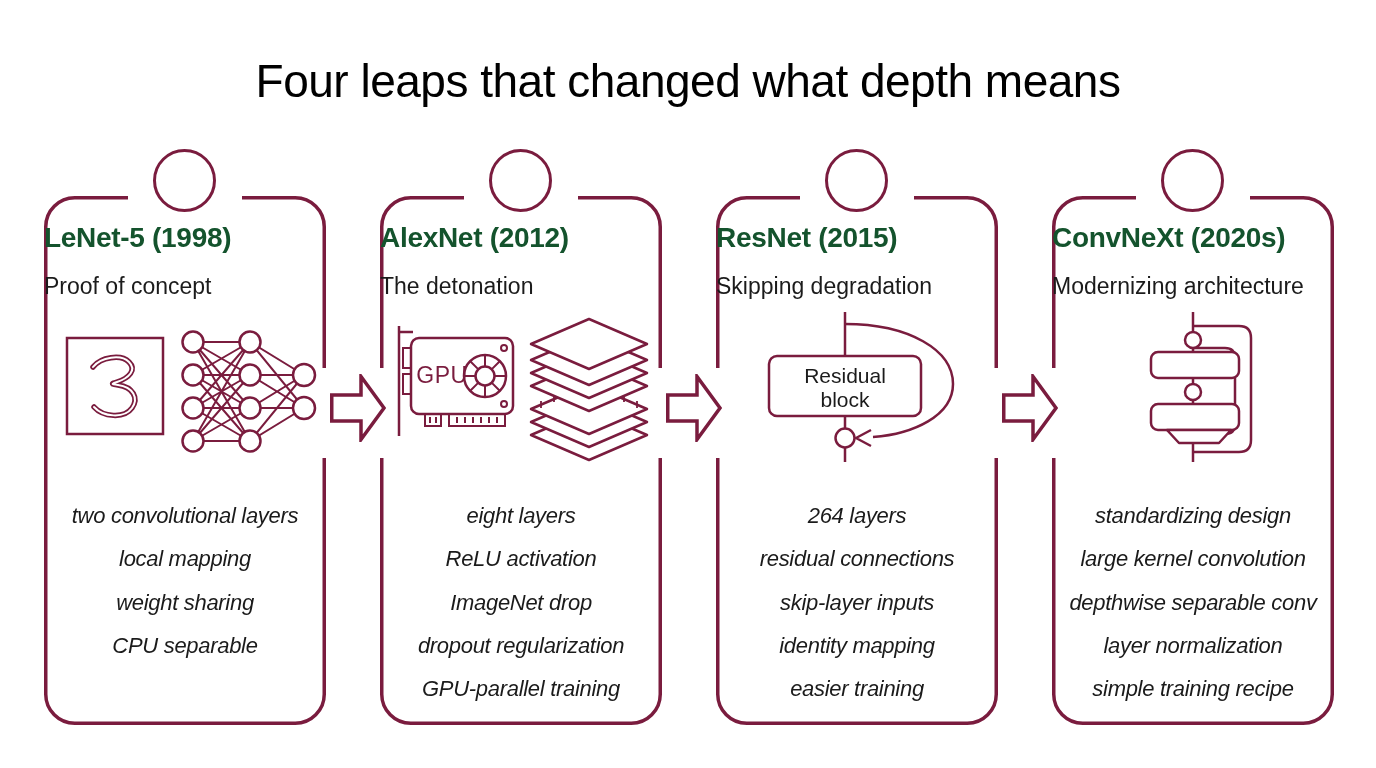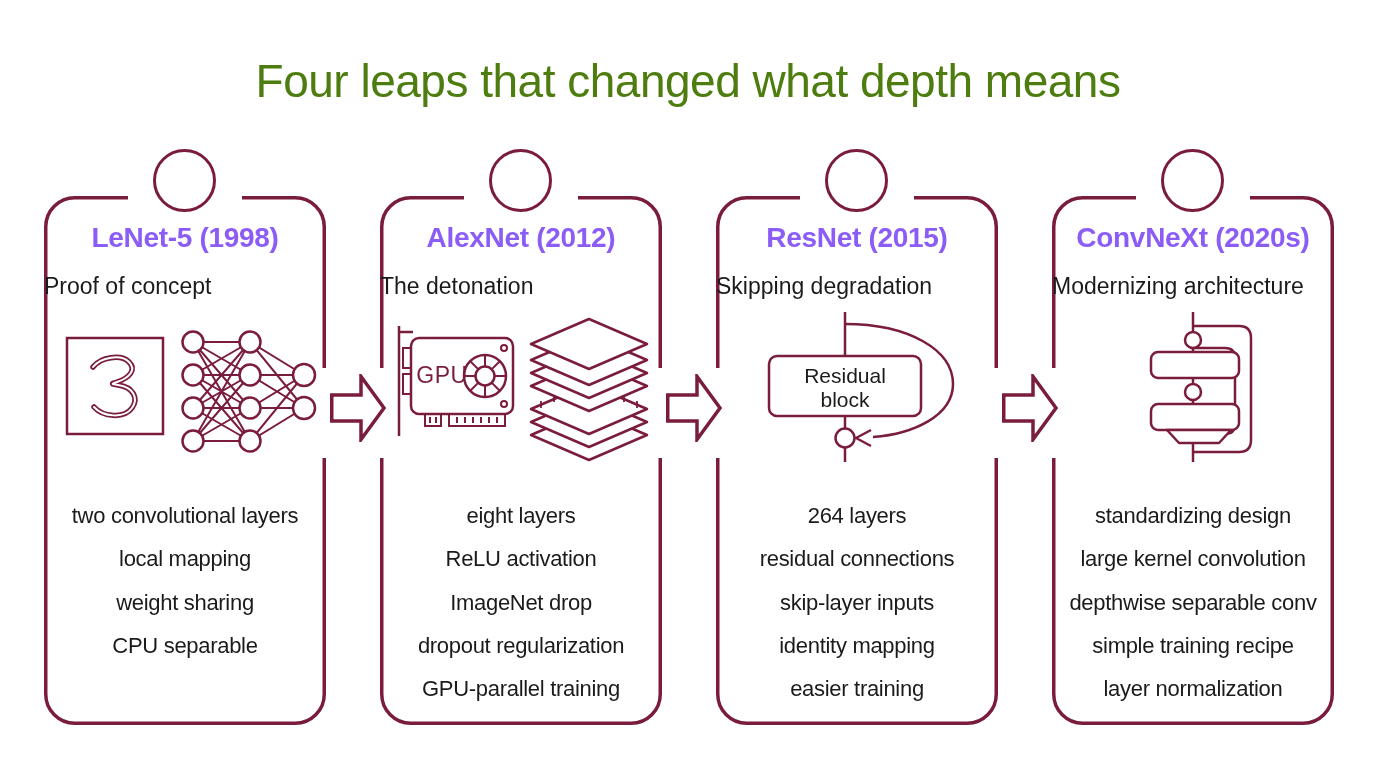--- a/index.html
+++ b/index.html
@@ -2,40 +2,40 @@
 <html><head>
 <meta charset="utf-8">
 <style>
   html,body{margin:0;padding:0;background:#ffffff;}
   .canvas{
     position:relative;width:1376px;height:768px;background:#ffffff;
     font-family:"Liberation Sans",sans-serif;overflow:hidden;
   }
   .page-title{
     position:absolute;top:54px;left:0;width:100%;text-align:center;
-    font-size:46px;font-weight:500;color:#4d7c0f;letter-spacing:-0.5px;
+    font-size:46px;font-weight:500;color:#000000;letter-spacing:-0.5px;
   }
   .card{position:absolute;top:196px;width:282px;height:529px;}
   .card-1{left:44px;}  .card-2{left:380px;}  .card-3{left:716px;}  .card-4{left:1052px;}
   .border-svg{position:absolute;left:0;top:0;}
   .timeline-circle{
     position:absolute;left:109px;top:-47px;width:57px;height:57px;
     border:3.5px solid #7a1c3e;border-radius:50%;background:#ffffff;
   }
   .card-title{
-    position:absolute;top:26px;left:0;width:100%;text-align:center;
-    font-size:28px;font-weight:700;color:#8b5cf6;letter-spacing:-0.3px;
+    position:absolute;top:26px;left:0;width:100%;text-align:left;
+    font-size:28px;font-weight:700;color:#14532d;letter-spacing:-0.3px;
   }
   .card-subtitle{
     position:absolute;top:77px;left:0;width:100%;text-align:left;
     font-size:23px;font-weight:400;color:#1b1b1b;
   }
   .icon-svg{position:absolute;left:9px;top:116px;}
   .card-list{
-    position:absolute;top:298px;left:0;width:100%;margin:0;padding:0;list-style:none;
+    position:absolute;top:298px;left:0;width:100%;margin:0;padding:0;list-style:none;font-style:italic;
   }
   .card-list li{
     height:43.3px;line-height:43.3px;text-align:center;
     font-size:22px;color:#1b1b1b;letter-spacing:-0.3px;white-space:nowrap;
   }
   .arrow{position:absolute;top:374px;}
   .arrow-1{left:330px;} .arrow-2{left:666px;} .arrow-3{left:1002px;}
   .stroke{stroke:#7a1c3e;fill:none;}
   .fillw{fill:#ffffff;stroke:#7a1c3e;}
 </style>
@@ -178,22 +178,22 @@
         <circle class="fillw" stroke-width="2.5" cx="132" cy="80" r="8"></circle>
         <rect class="fillw" stroke-width="2.5" x="90" y="92" width="88" height="26" rx="7"></rect>
         <path class="fillw" stroke-width="2.5" stroke-linejoin="round" d="M106 118 L170 118 L158 131 L118 131 Z"></path>
       </g>
     </svg>
 
     <ul class="card-list">
       <li>standardizing design</li>
       <li>large kernel convolution</li>
       <li>depthwise separable conv</li>
+      <li>layer normalization</li>
       <li>simple training recipe</li>
-      <li>layer normalization</li>
     </ul>
   </div>
 
   <svg class="arrow arrow-1" width="56" height="68" viewBox="0 0 56 68">
     <path class="fillw" stroke-width="3.5" stroke-linejoin="miter" d="M1.75 21 L31 21 L31 2.5 L54 34 L31 65.5 L31 47 L1.75 47 Z"></path>
   </svg>
   <svg class="arrow arrow-2" width="56" height="68" viewBox="0 0 56 68">
     <path class="fillw" stroke-width="3.5" stroke-linejoin="miter" d="M1.75 21 L31 21 L31 2.5 L54 34 L31 65.5 L31 47 L1.75 47 Z"></path>
   </svg>
   <svg class="arrow arrow-3" width="56" height="68" viewBox="0 0 56 68">

